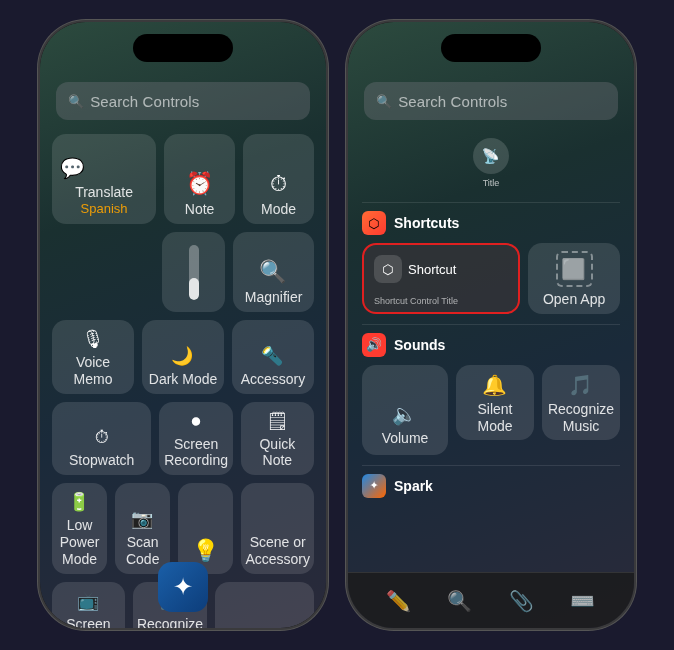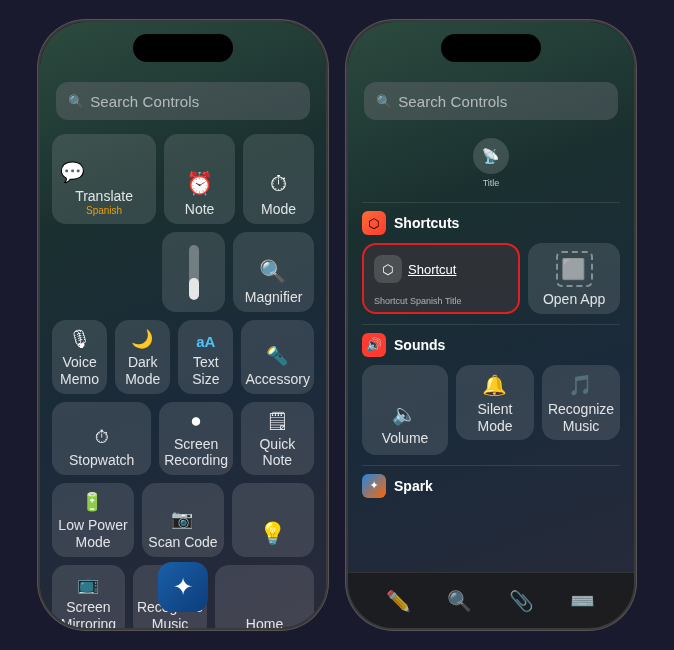--- a/index.html
+++ b/index.html
@@ -103,21 +103,21 @@
     }
 
     .control-label {
       font-size: 14px;
       color: rgba(255,255,255,0.85);
       text-align: center;
       line-height: 1.2;
     }
 
     .control-sublabel {
-      font-size: 10px;
+      font-size: 13px;
       color: rgba(255,165,0,0.9);
       text-align: center;
     }
 
     
     .translate-tile {
       flex: 1.4;
       background: rgba(255,255,255,0.12);
       border-radius: 14px;
       padding: 8px;
@@ -256,21 +256,20 @@
       border-radius: 8px;
       display: flex;
       align-items: center;
       justify-content: center;
       font-size: 14px;
     }
     .shortcut-name {
       color: #fff;
       font-size: 13px;
       font-weight: 500;
-      text-decoration: underline;
     }
     .shortcut-desc {
       color: rgba(255,255,255,0.6);
       font-size: 9px;
     }
 
     
     .sounds-row {
       display: flex;
       gap: 8px;
@@ -387,24 +386,20 @@
       <div class="grid-row">
         <div class="control-item">
           <span style="font-size:18px; color:#fff; margin-bottom:4px;">🎙</span>
           <span class="control-label">Voice Memo</span>
         </div>
         <div class="control-item">
           <span style="font-size:18px; color:#fff; margin-bottom:4px;">🌙</span>
           <span class="control-label">Dark Mode</span>
         </div>
         <div class="control-item">
-          <span style="font-size:15px; color:#4fc3f7; font-weight:700; margin-bottom:4px;">aA</span>
-          <span class="control-label">Text Size</span>
-        </div>
-        <div class="control-item">
           <span style="font-size:18px; color:#fff; margin-bottom:4px;">🔦</span>
           <span class="control-label">Accessory</span>
         </div>
       </div>
 
       <div class="grid-row">
         <div class="control-item" style="flex:1.4;">
           <span style="font-size:18px; color:#fff; margin-bottom:4px;">⏱</span>
           <span class="control-label">Stopwatch</span>
         </div>
@@ -422,20 +417,23 @@
         <div class="control-item">
           <span style="font-size:18px; color:#fff; margin-bottom:4px;">🔋</span>
           <span class="control-label">Low Power Mode</span>
         </div>
         <div class="control-item">
           <span style="font-size:18px; color:#fff; margin-bottom:4px;">📷</span>
           <span class="control-label">Scan Code</span>
         </div>
         <div class="control-item">
           <span style="font-size:22px; color:#fff; margin-bottom:4px;">💡</span>
+        </div>
+        <div class="control-item">
+          <span class="control-label">Scene or Accessory</span>
         </div>
       </div>
 
       <div class="grid-row">
         <div class="control-item">
           <span style="font-size:18px; color:#fff; margin-bottom:4px;">📺</span>
           <span class="control-label">Screen Mirroring</span>
         </div>
         <div class="control-item">
           <span style="font-size:18px; color:#1db954; margin-bottom:4px;">🎵</span>
@@ -482,21 +480,21 @@
       </div>
       <div class="items-row">
 
         <div class="shortcut-tile">
           <div class="shortcut-top">
             <div class="shortcut-icon-bg">
               <span style="font-size:13px; color:#fff;">⬡</span>
             </div>
             <span class="shortcut-name">Shortcut</span>
           </div>
-          <span class="shortcut-desc">Shortcut Spanish Title</span>
+          <span class="shortcut-desc">Shortcut Control Title</span>
         </div>
 
         <div class="right-item">
           <span style="font-size:20px; color:rgba(255,255,255,0.6); border: 2px dashed rgba(255,255,255,0.4); padding:4px; border-radius:6px; margin-bottom:4px;">⬜</span>
           <span class="control-label">Open App</span>
         </div>
       </div>
     </div>
 
     <div class="separator"></div>

